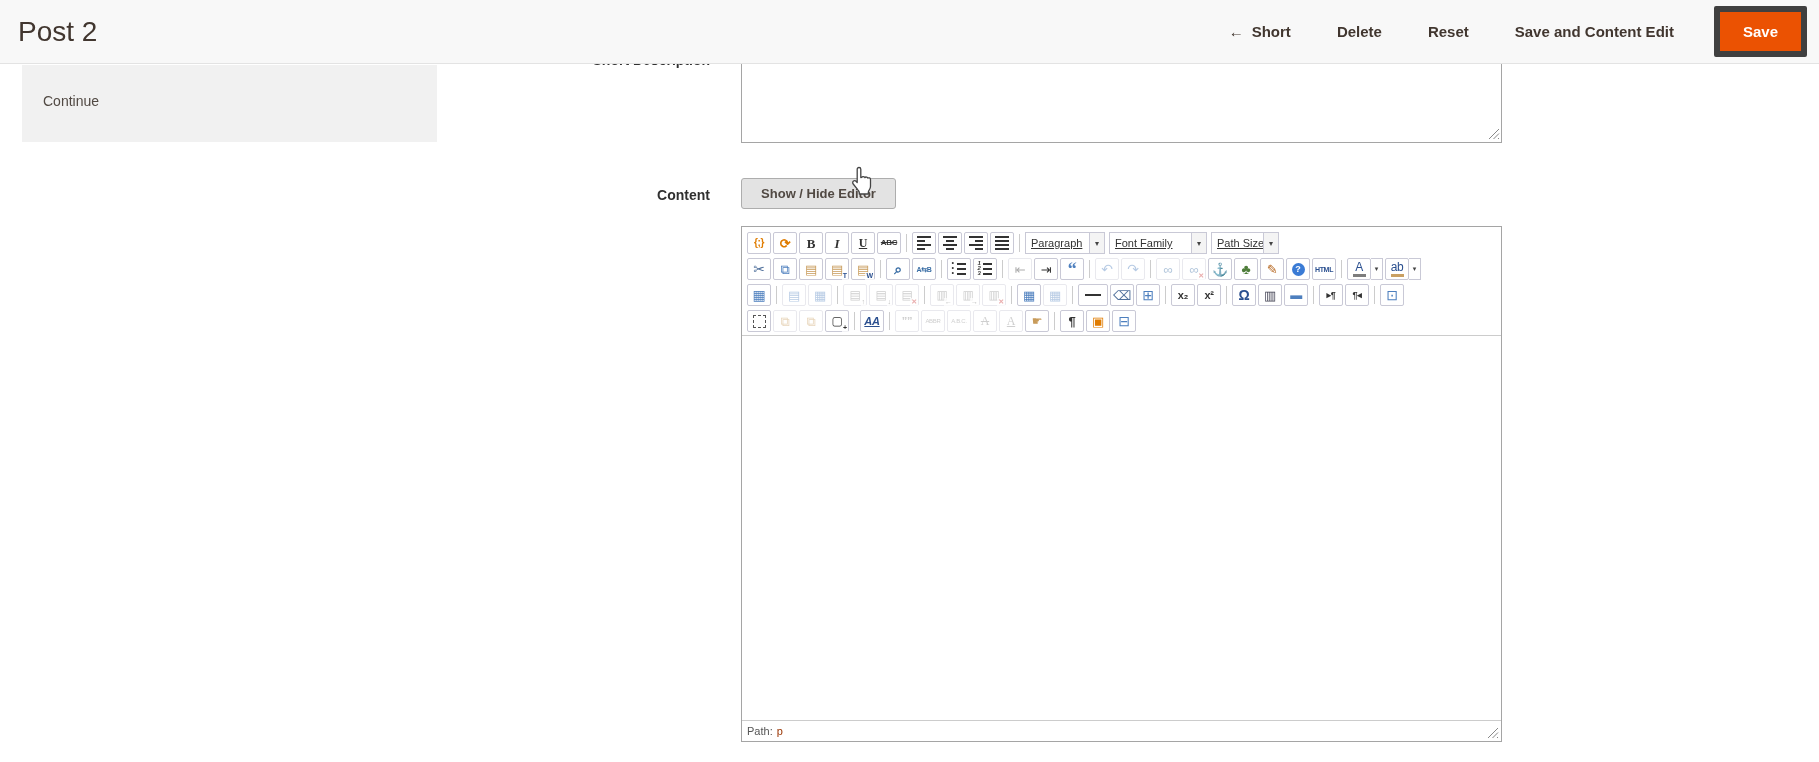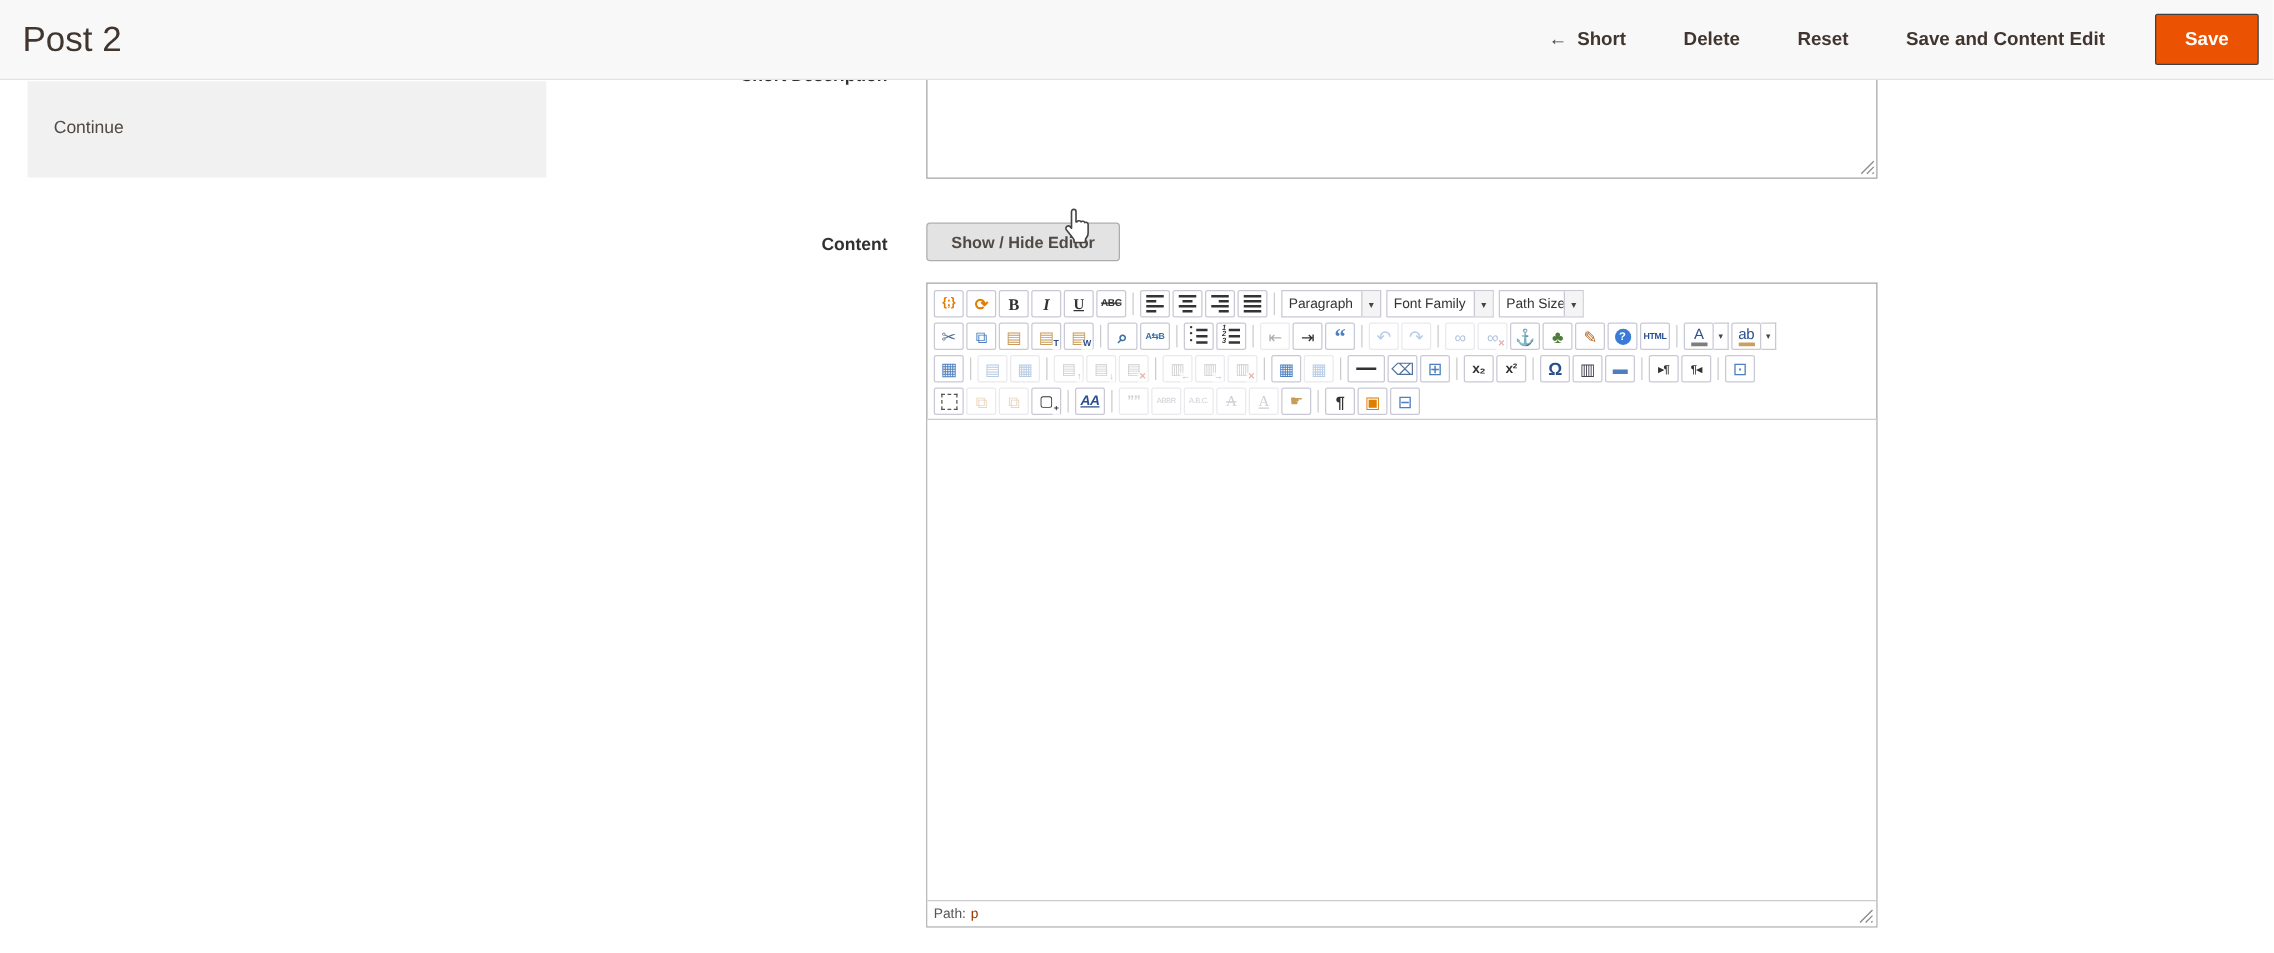--- a/index.html
+++ b/index.html
@@ -7,21 +7,21 @@
          font-family:"Liberation Sans",sans-serif;}
 
   
   .header{position:absolute;top:0;left:0;right:0;height:64px;background:#f8f8f8;
           border-bottom:1px solid #e3e3e3;z-index:10;display:flex;align-items:center;
           justify-content:space-between;padding:0 12px 0 18px;box-sizing:border-box;}
   .title{margin:0;font-size:28px;font-weight:400;color:#41362f;}
   .actions{display:flex;align-items:center;gap:46px;}
   .hbtn{background:none;border:none;padding:0;font-family:inherit;font-size:15px;
         font-weight:600;color:#41362f;display:inline-flex;align-items:center;gap:8px;cursor:default;}
-  .save-btn{background:#eb5202;border:1px solid #404040;border-radius:2px;color:#fff;
+  .save-btn{background:#eb5202;border:6px solid #404040;border-radius:2px;color:#fff;
         font-family:inherit;font-size:15px;font-weight:600;padding:11px 23px;margin-left:-6px;cursor:default;}
 
   
   .sidebar{position:absolute;left:22px;top:65px;width:415px;height:77px;background:#f1f1f1;box-sizing:border-box;}
   .side-item{padding:28px 0 0 21px;font-size:14px;color:#514943;cursor:default;}
 
   
   .sd-label{position:absolute;left:410px;width:300px;top:52px;text-align:right;
             font-size:14px;font-weight:600;color:#303030;line-height:17px;z-index:1;}
   .sd-textarea{position:absolute;left:741px;top:20px;width:761px;height:123px;
@@ -55,21 +55,21 @@
   .tbtn.colorbtn{flex-direction:column;gap:1px;margin-right:0;}
   .gray{opacity:.4;}
   .ticon{line-height:1;letter-spacing:-.3px;white-space:nowrap;}
   .bd{font-weight:bold;} .it{font-style:italic;} .un{text-decoration:underline;}
   .lt{text-decoration:line-through;} .serif{font-family:"Liberation Serif",serif;}
   .badge{position:absolute;right:0;bottom:-1px;font-size:7px;font-weight:bold;line-height:8px;
          background:rgba(255,255,255,.75);padding:0 1px;}
   .tsep{width:1px;height:18px;background:#ccc;margin:0 5px 0 3px;flex:none;}
   .tsel{display:inline-flex;height:22px;border:1px solid #c9c9d6;background:#fff;align-items:center;
         margin-right:4px;box-sizing:border-box;flex:none;}
-  .tsel-label{flex:1;font-size:11px;color:#333;padding:0 5px;white-space:nowrap;overflow:hidden;}
+  .tsel-label{flex:1;font-size:11px;color:#333;padding:0 5px;white-space:nowrap;overflow:hidden;text-decoration:underline;}
   .tsel-arrow{width:14px;align-self:stretch;border-left:1px solid #c9c9d6;display:flex;align-items:center;
         justify-content:center;font-size:8px;color:#444;background:#f4f4f4;}
   .cgroup{display:inline-flex;align-items:center;margin-right:2px;flex:none;}
   .cbar{width:13px;height:3px;display:block;}
   .tarrow{width:12px;height:22px;border:1px solid #c9c9d6;border-left:none;display:inline-flex;
         align-items:center;justify-content:center;font-size:7px;color:#444;background:#fff;box-sizing:border-box;}
   .circ{width:13px;height:13px;border-radius:50%;background:#3a7bd5;color:#fff;font-size:9px;
         font-weight:bold;display:flex;align-items:center;justify-content:center;}
   .dashbox{width:11px;height:11px;border:1px dashed #555;}
   .hrbar{width:16px;height:2px;background:#333;}
@@ -161,21 +161,21 @@
               <i></i>
               <i></i>
               <i></i>
             </span>
           </span>
           <span class="tsep"></span>
           <span class="tsel" style="width: 80px;">
             <span class="tsel-label">Paragraph</span>
             <span class="tsel-arrow">▾</span>
           </span>
-          <span class="tsel" style="width: 86px;">
+          <span class="tsel" style="width: 98px;">
             <span class="tsel-label">Font Family</span>
             <span class="tsel-arrow">▾</span>
           </span>
           <span class="tsel" style="width: 68px;">
             <span class="tsel-label">Path Size</span>
             <span class="tsel-arrow">▾</span>
           </span>
         </div>
         <div class="trow">
           <span class="tbtn">

